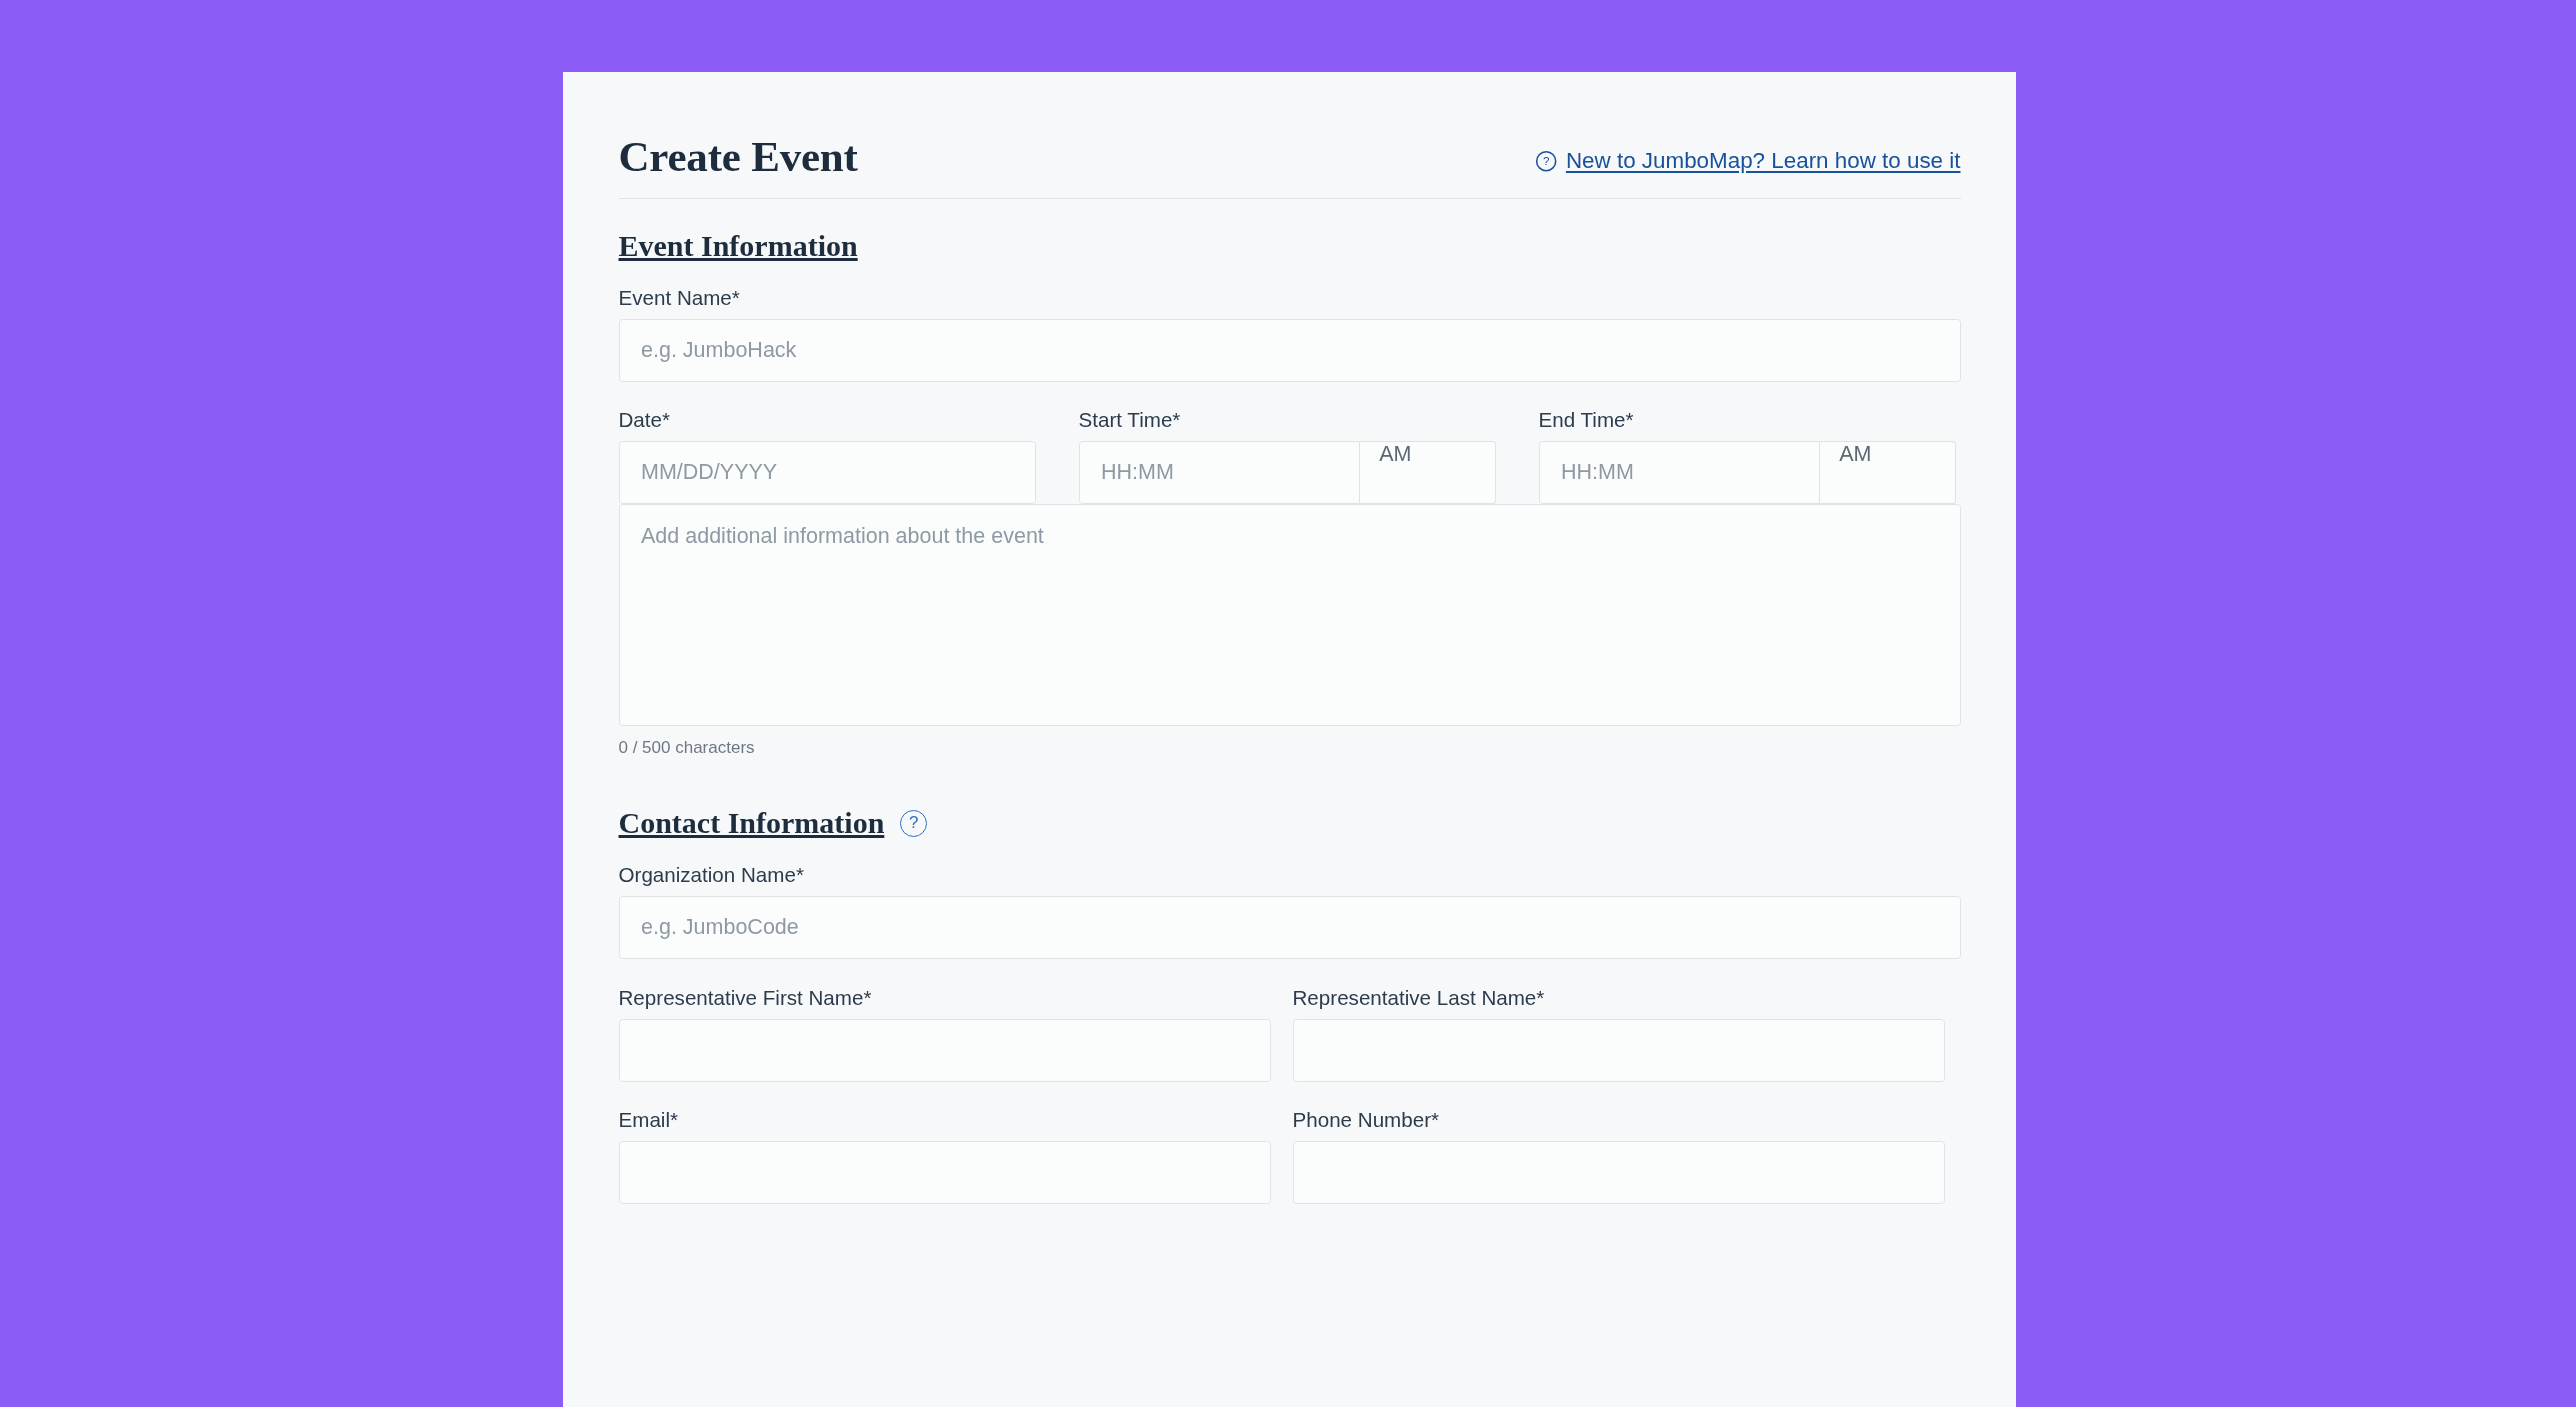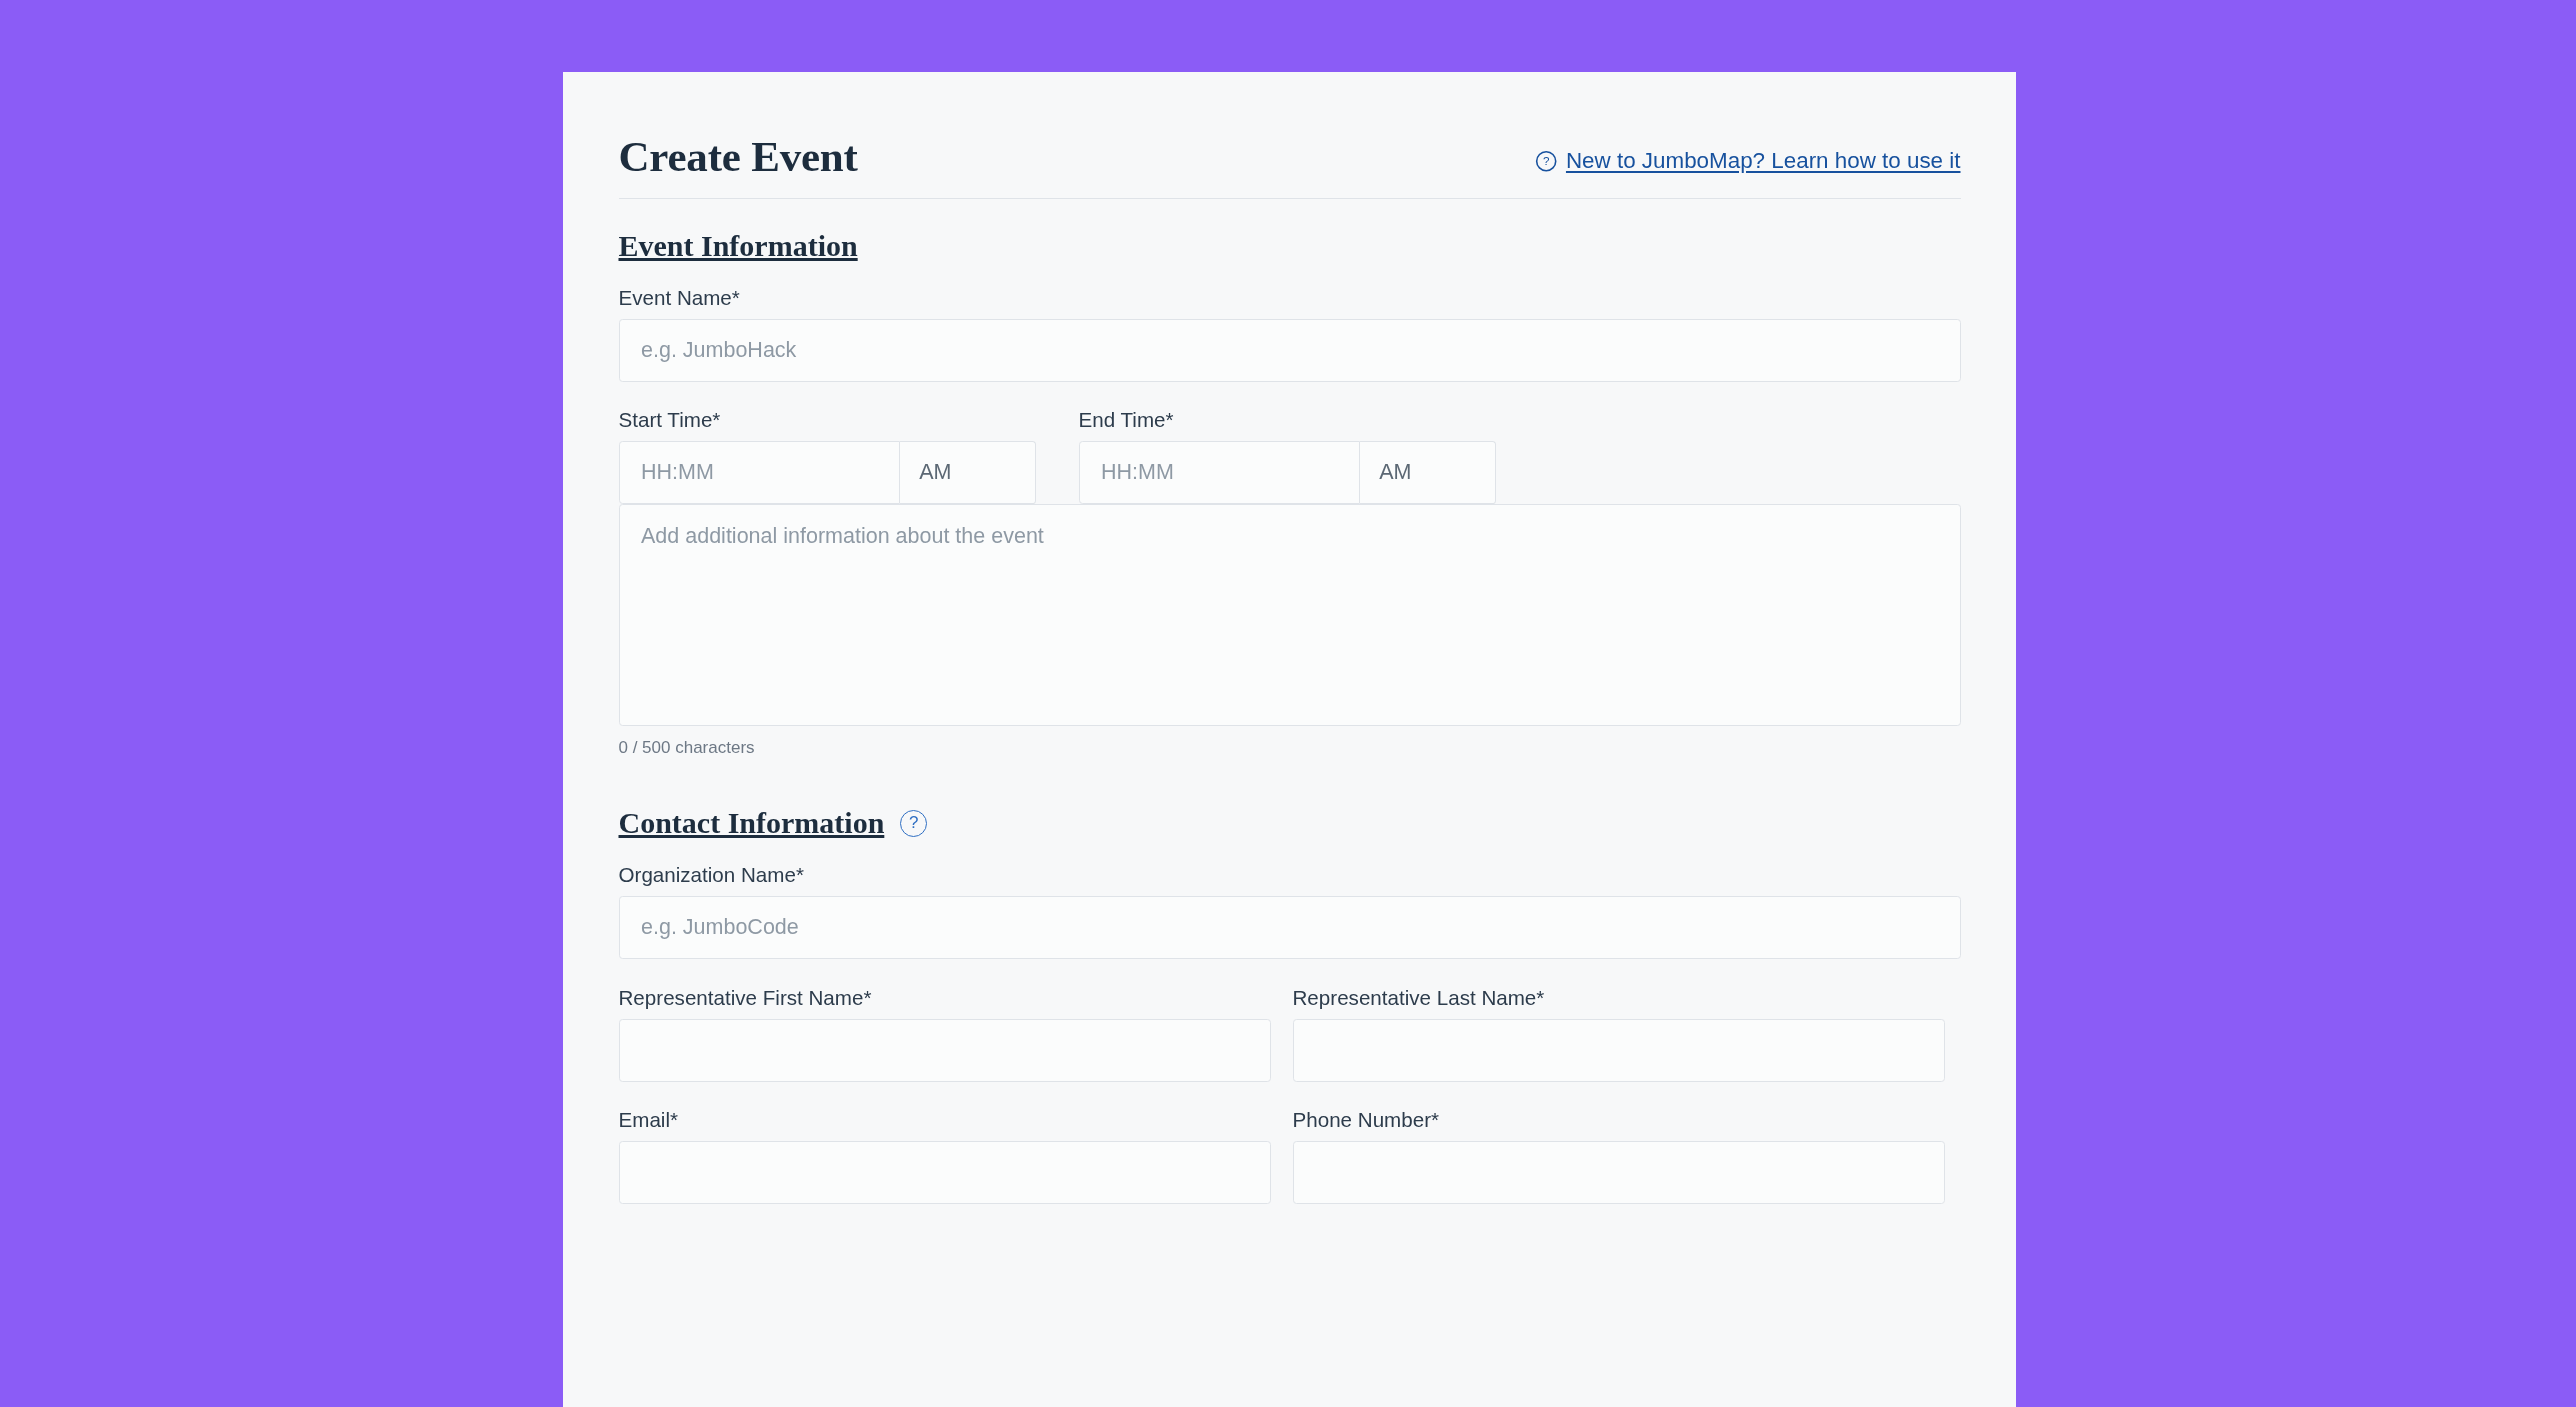--- a/index.html
+++ b/index.html
@@ -162,21 +162,21 @@
     background: #fbfcfc;
     border: 1.3px solid #dfe3e8;
     border-left: none;
     border-top-right-radius: 3.6px;
     border-bottom-right-radius: 3.6px;
     font-size: 21.5px;
     font-family: "Liberation Sans", sans-serif;
     color: #5c6874;
     padding: 0 19.7px;
     display: flex;
-    align-items: center;
+    align-items: flex-start;
     cursor: pointer;
   }
   .two-col {
     display: flex;
     gap: 22px;
     margin-top: 3.6px;
   }
   .two-col > div { width: 652px; }
   .cut-row { overflow: hidden; }
 </style>
@@ -200,20 +200,24 @@
         </div>
       </div>
 
       
       <h2 class="section-title">Event Information</h2>
 
       <label class="field-label">Event Name*</label>
       <input class="text-input" type="text" placeholder="e.g. JumboHack" style="">
 
       <div class="row">
+        <div class="col-date">
+          <label class="field-label">Date*</label>
+          <input class="text-input" type="text" placeholder="MM/DD/YYYY" style="">
+        </div>
         <div class="col-time">
           <label class="field-label">Start Time*</label>
           <div class="time-group">
             <input class="text-input" type="text" placeholder="HH:MM" style="">
             <div class="ampm-select">
               <span>AM</span>
             </div>
           </div>
         </div>
         <div class="col-time">

